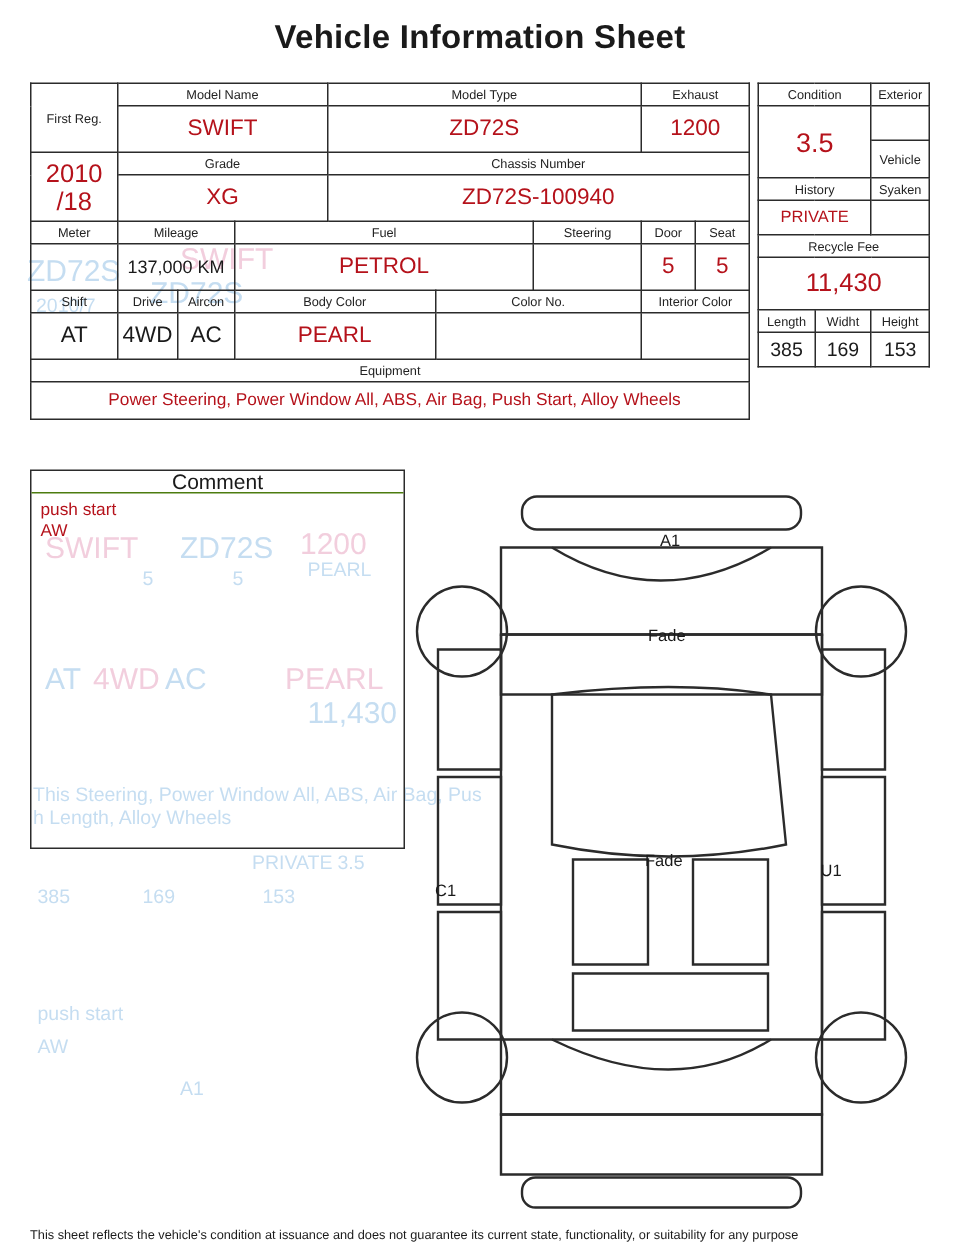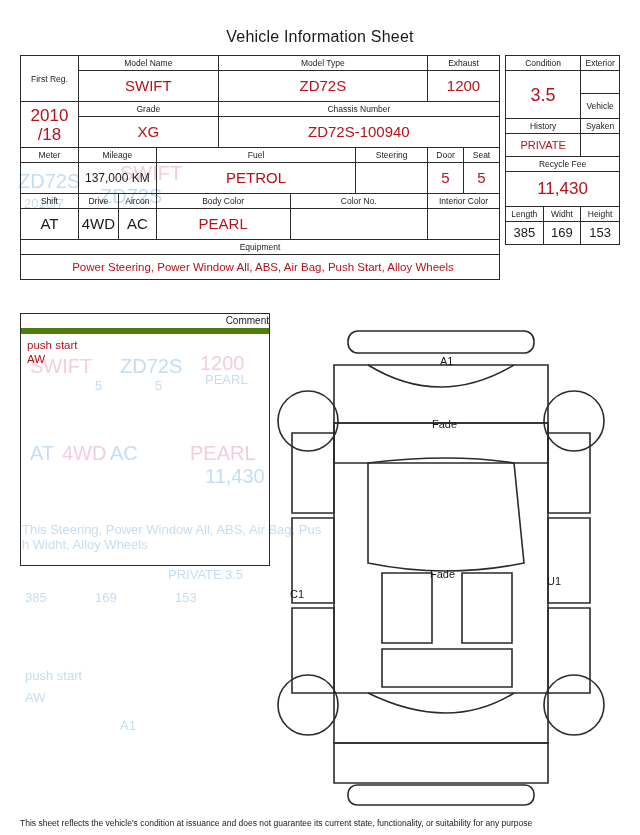--- a/index.html
+++ b/index.html
@@ -7,24 +7,24 @@
     width:640px;height:835px;
     background:#ffffff;
     font-family:"Liberation Sans", sans-serif;
     color:#1a1a1a;
     position:relative;
     overflow:hidden;
   }
   .sheet{position:relative;width:640px;height:835px;}
   .title{
     text-align:center;
-    font-size:16px;
-    font-weight:400;
-    color:#1a1a1a;
-    padding-top:28px;
+    font-size:22px;
+    font-weight:700;
+    color:#1a1a1a;
+    padding-top:12px;
     letter-spacing:0.2px;
   }
   
   table{border-collapse:collapse;}
   .grid td{
     border:1px solid #2b2b2b;
     text-align:center;
     vertical-align:middle;
     padding:0;
   }
@@ -88,23 +88,23 @@
     box-sizing:border-box;
   }
   .special-box{
     position:absolute;
     left:20px;top:566px;
     width:250px;height:250px;
     border:1px solid #2b2b2b;
     box-sizing:border-box;
   }
   .panel-head{
-    text-align:right;
-    font-size:10px;
-    border-bottom:6px solid #4d7c0f;
+    text-align:center;
+    font-size:14px;
+    border-bottom:1px solid #4d7c0f;
     height:14px;
     line-height:14px;
   }
   .panel-body{
     padding:4px 6px;
     color:#b5121b;
     font-size:11.5px;
     line-height:14px;
   }
   .panel-body div{white-space:nowrap;}
@@ -155,21 +155,21 @@
   <div class="ghost big pink" style="left:200px;top:352px;">1200</div>
   <div class="ghost" style="left:95px;top:378px;">5</div>
   <div class="ghost" style="left:155px;top:378px;">5</div>
   <div class="ghost" style="left:205px;top:372px;">PEARL</div>
   <div class="ghost big" style="left:30px;top:442px;">AT</div>
   <div class="ghost big pink" style="left:62px;top:442px;">4WD</div>
   <div class="ghost big" style="left:110px;top:442px;">AC</div>
   <div class="ghost big pink" style="left:190px;top:442px;">PEARL</div>
   <div class="ghost big" style="left:205px;top:465px;">11,430</div>
   <div class="ghost" style="left:22px;top:522px;">This Steering, Power Window  All, ABS, Air Bag, Pus</div>
-  <div class="ghost" style="left:22px;top:537px;">h Widht, Alloy Wheels</div>
+  <div class="ghost" style="left:22px;top:537px;">h Length, Alloy Wheels</div>
   <div class="ghost" style="left:168px;top:567px;">PRIVATE</div>
   <div class="ghost" style="left:225px;top:567px;">3.5</div>
   <div class="ghost" style="left:25px;top:590px;">385</div>
   <div class="ghost" style="left:95px;top:590px;">169</div>
   <div class="ghost" style="left:175px;top:590px;">153</div>
   <div class="ghost" style="left:25px;top:668px;">push start</div>
   <div class="ghost" style="left:25px;top:690px;">AW</div>
   <div class="ghost" style="left:120px;top:718px;">A1</div>
 
   <div class="topwrap">

